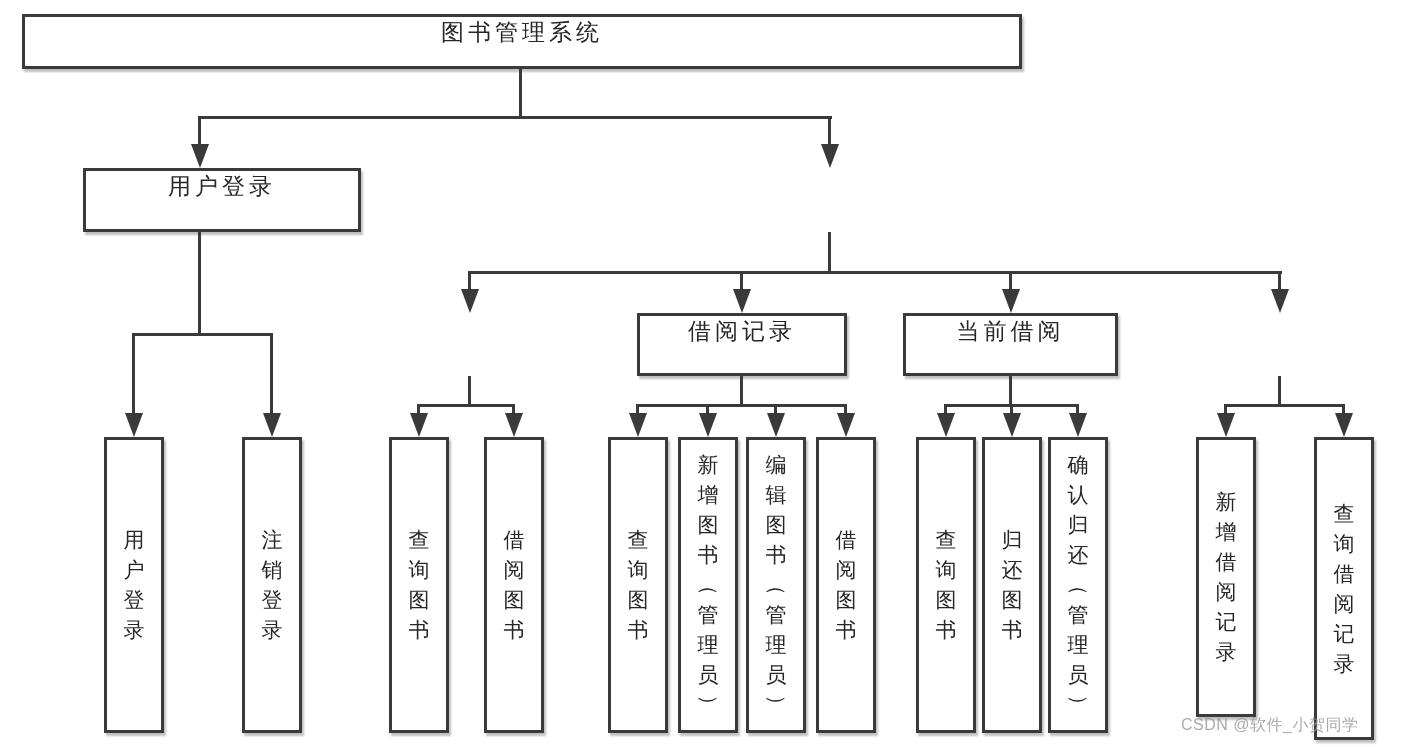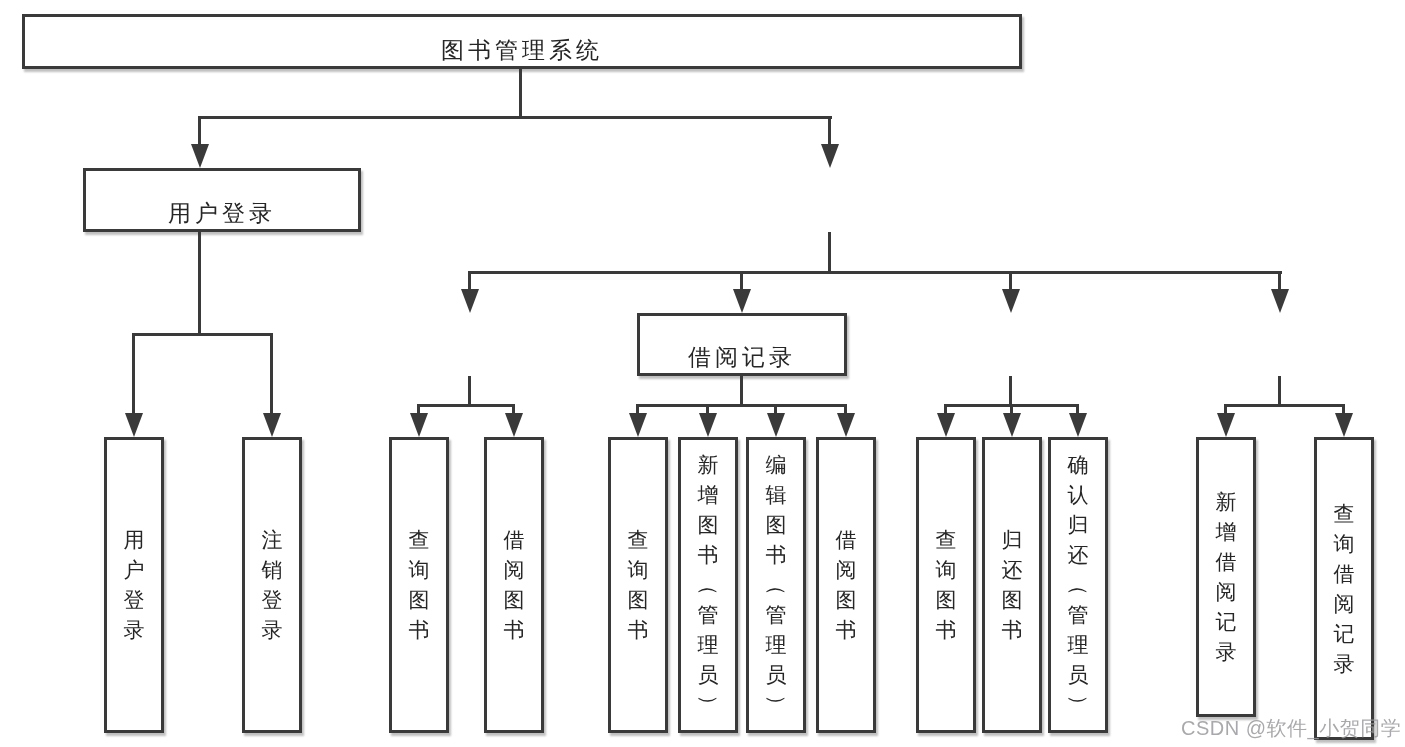--- a/index.html
+++ b/index.html
@@ -17,21 +17,21 @@
     overflow:hidden;
     font-family:"Liberation Sans","DejaVu Sans",sans-serif;
     color:var(--text);
   }
   .box{
     position:absolute;
     box-sizing:border-box;
     background:#ffffff;
     border:3px solid var(--border);
     box-shadow:2px 3px 2px rgba(0,0,0,0.25);
-    display:flex;align-items:flex-end;justify-content:center;
+    display:flex;align-items:flex-start;justify-content:center;
   }
   .nodelabel{
     font-size:23px;
     letter-spacing:4px;
     color:var(--text);
     white-space:nowrap;
   }
   .leaf{
     position:absolute;
     box-sizing:border-box;
@@ -58,21 +58,21 @@
   .arrow{
     position:absolute;
     width:0;height:0;
     border-left:9px solid transparent;
     border-right:9px solid transparent;
     border-top:24px solid var(--line);
   }
   .watermark{
     position:absolute;
     left:1181px;top:715px;
-    font-size:20px;
+    font-size:16px;
     letter-spacing:0.5px;
     color:var(--wm);
     opacity:0.85;
     white-space:nowrap;
     pointer-events:none;
   }
 </style>
 </head>
 <body>
 
@@ -107,20 +107,23 @@
   <div class="vline" style="left:740px;top:272px;width:3px;height:19px;"></div>
   <div class="arrow" style="left:733px;top:289px;"></div>
   <div class="vline" style="left:1009px;top:272px;width:3px;height:19px;"></div>
   <div class="arrow" style="left:1002px;top:289px;"></div>
   <div class="vline" style="left:1278px;top:272px;width:3px;height:19px;"></div>
   <div class="arrow" style="left:1271px;top:289px;"></div>
 
   <div class="box" style="left:637px;top:313px;width:210px;height:63px;">
     <span class="nodelabel">借阅记录</span>
   </div>
+  <div class="box" style="left:903px;top:313px;width:215px;height:63px;">
+    <span class="nodelabel">当前借阅</span>
+  </div>
 
   <div class="vline" style="left:468px;top:376px;width:3px;height:31px;"></div>
   <div class="hline" style="left:417px;top:404px;width:98px;height:3px;"></div>
   <div class="vline" style="left:417px;top:405px;width:3px;height:10px;"></div>
   <div class="arrow" style="left:410px;top:413px;"></div>
   <div class="vline" style="left:512px;top:405px;width:3px;height:10px;"></div>
   <div class="arrow" style="left:505px;top:413px;"></div>
 
   <div class="vline" style="left:740px;top:376px;width:3px;height:31px;"></div>
   <div class="hline" style="left:636px;top:404px;width:211px;height:3px;"></div>

